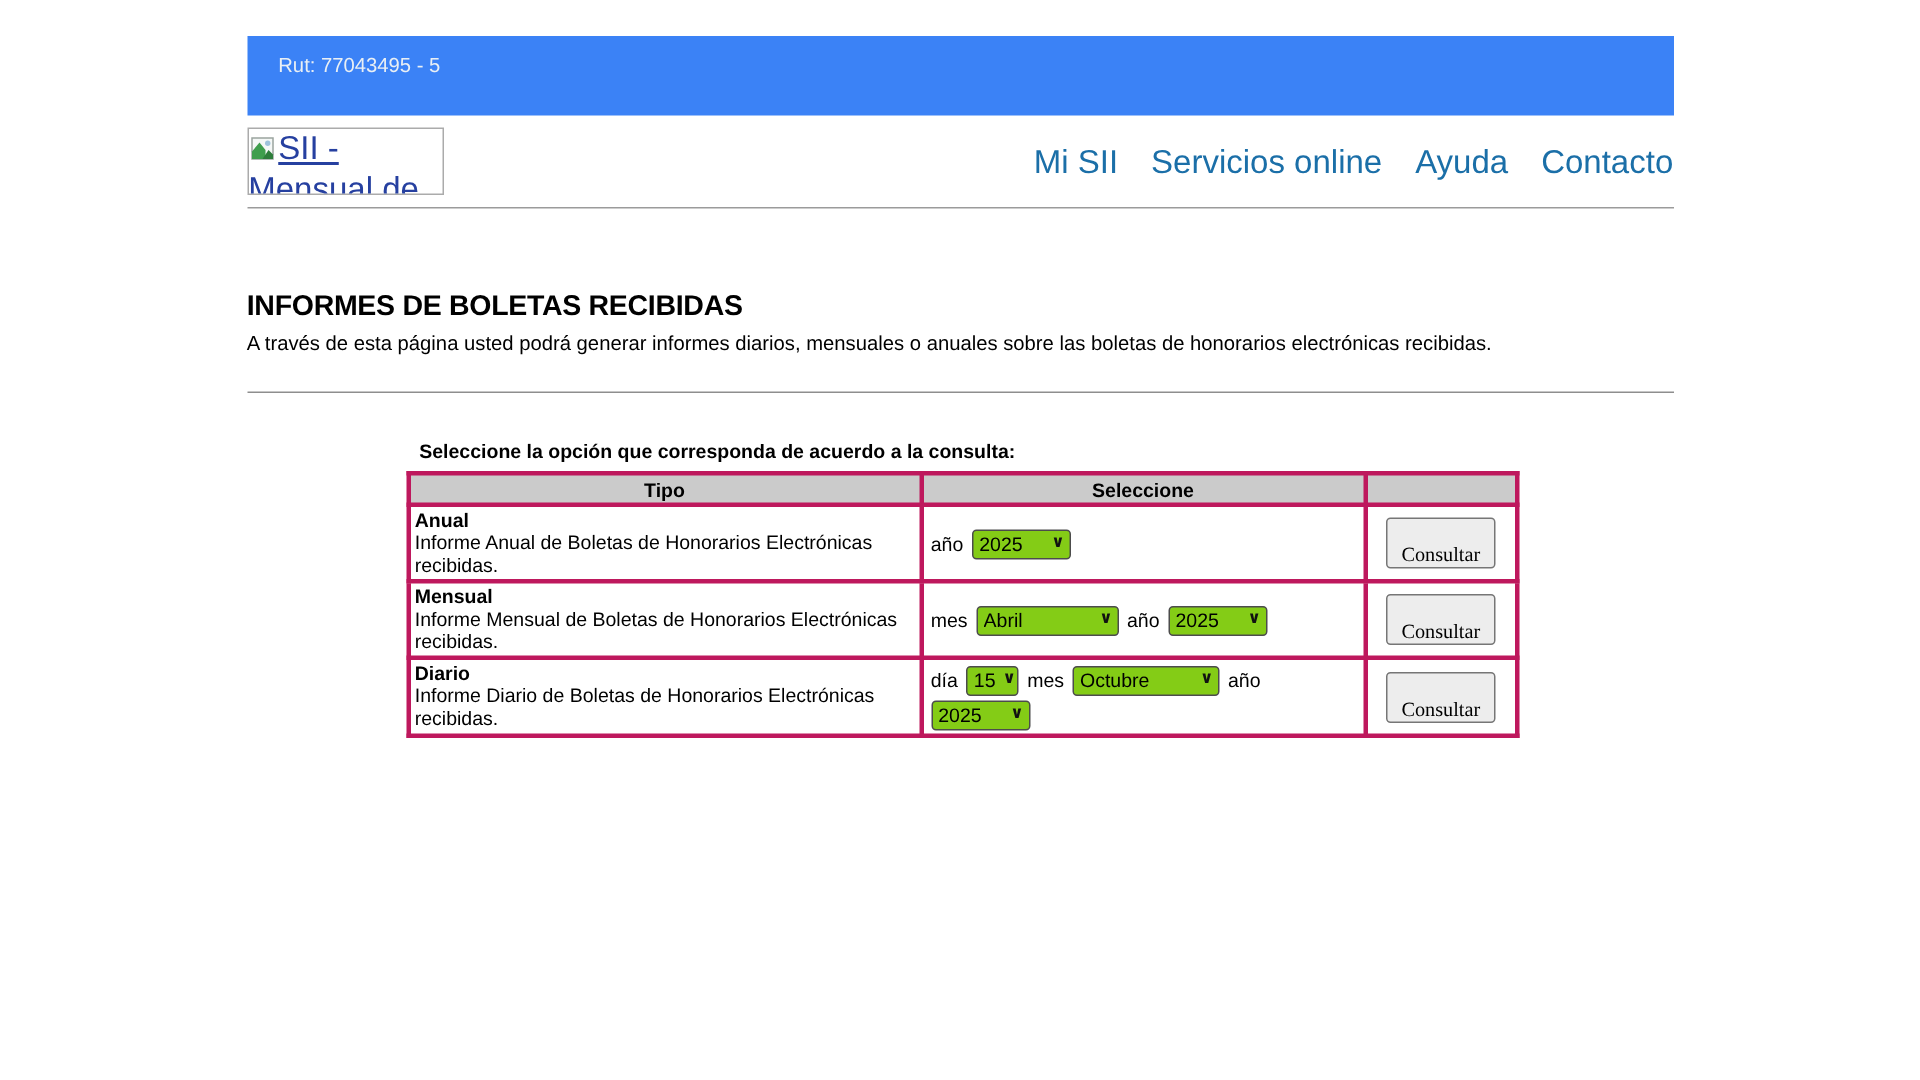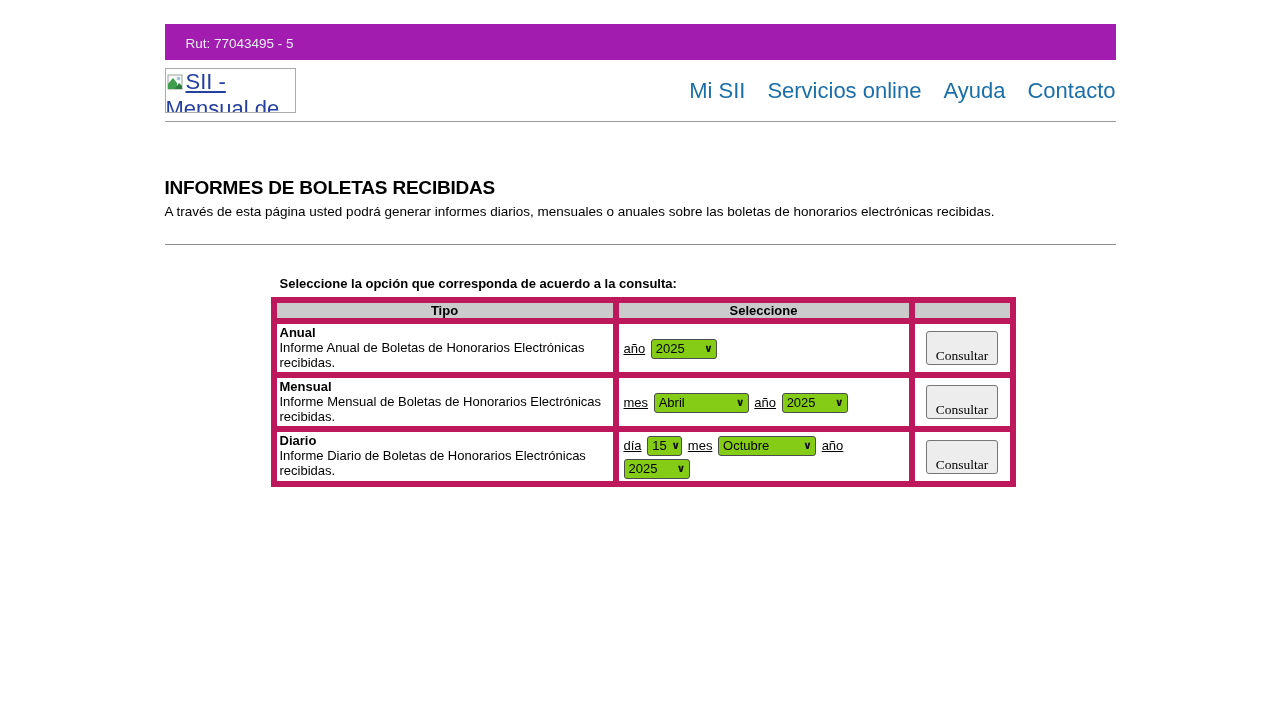--- a/index.html
+++ b/index.html
@@ -8,22 +8,22 @@
     font-family: "Liberation Sans", "DejaVu Sans", sans-serif;
     color: #000;
     width: 1280px;
     height: 720px;
     overflow: hidden;
   }
   .page { width: 951px; margin: 8px auto 0 auto; }
 
   
   .topbar {
-    background: #a21caf;
-    height: 36px;
+    background: #3b82f6;
+    height: 53px;
     display: flex;
     justify-content: space-between;
     padding: 0 16px 0 21px;
     margin-top: 24px;
   }
   .rut {
     color: #e9eff4;
     font-size: 13.5px;
     margin-top: 12px;
   }
@@ -92,21 +92,21 @@
     font-weight: bold;
     padding-left: 9px;
     margin-bottom: 6px;
   }
   table.informes {
     border-collapse: collapse;
     width: 739px;
     font-size: 13px;
     table-layout: fixed;
   }
-  table.informes th, table.informes td { border: 6px solid #be185d; }
+  table.informes th, table.informes td { border: 3px solid #be185d; }
   table.informes th {
     background: #cbcbcb;
     font-weight: bold;
     height: 21px;
     text-align: center;
     font-size: 13px;
     padding: 0;
   }
   col.c-tipo { width: 342px; }
   col.c-sel  { width: 296px; }
@@ -147,21 +147,21 @@
     transform: translateY(-54%);
     font-size: 11px;
     font-weight: bold;
     color: #111;
     pointer-events: none;
   }
   .w-ano { width: 66px; }
   .w-mes { width: 95px; }
   .w-mes3 { width: 98px; }
   .w-dia { width: 35px; }
-  .sel-label { display: inline-block; vertical-align: middle; text-decoration: underline; }
+  .sel-label { display: inline-block; vertical-align: middle; }
 
   .consultar {
     background: #ededed;
     border: 1px solid #767676;
     border-radius: 3px;
     font-size: 13.5px;
     font-family: Liberation Serif, serif;
     color: #000;
     height: 33px;
     padding: 16px 9px;

